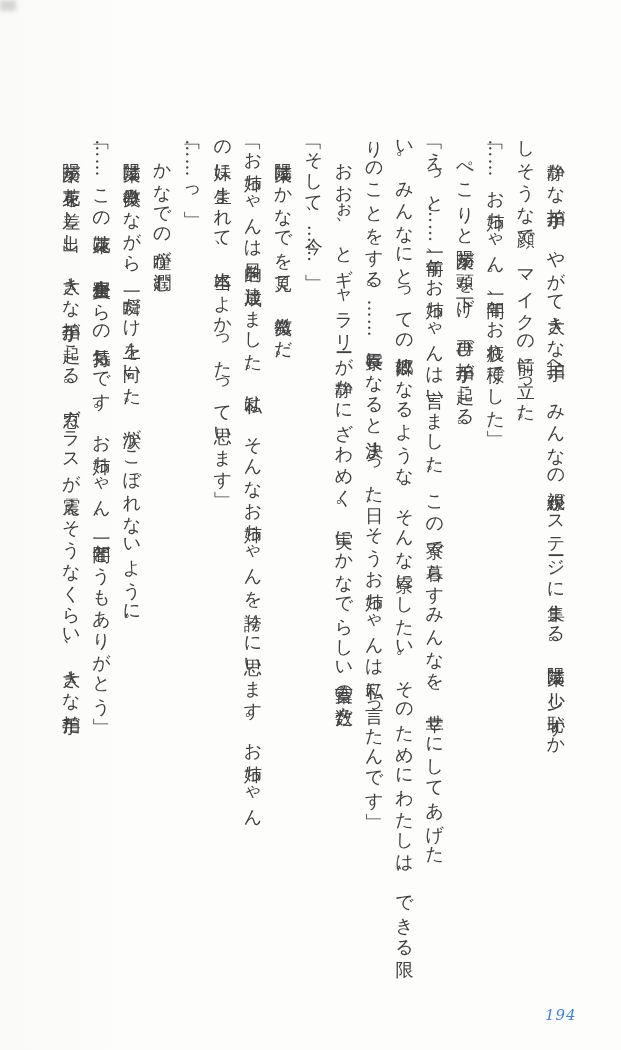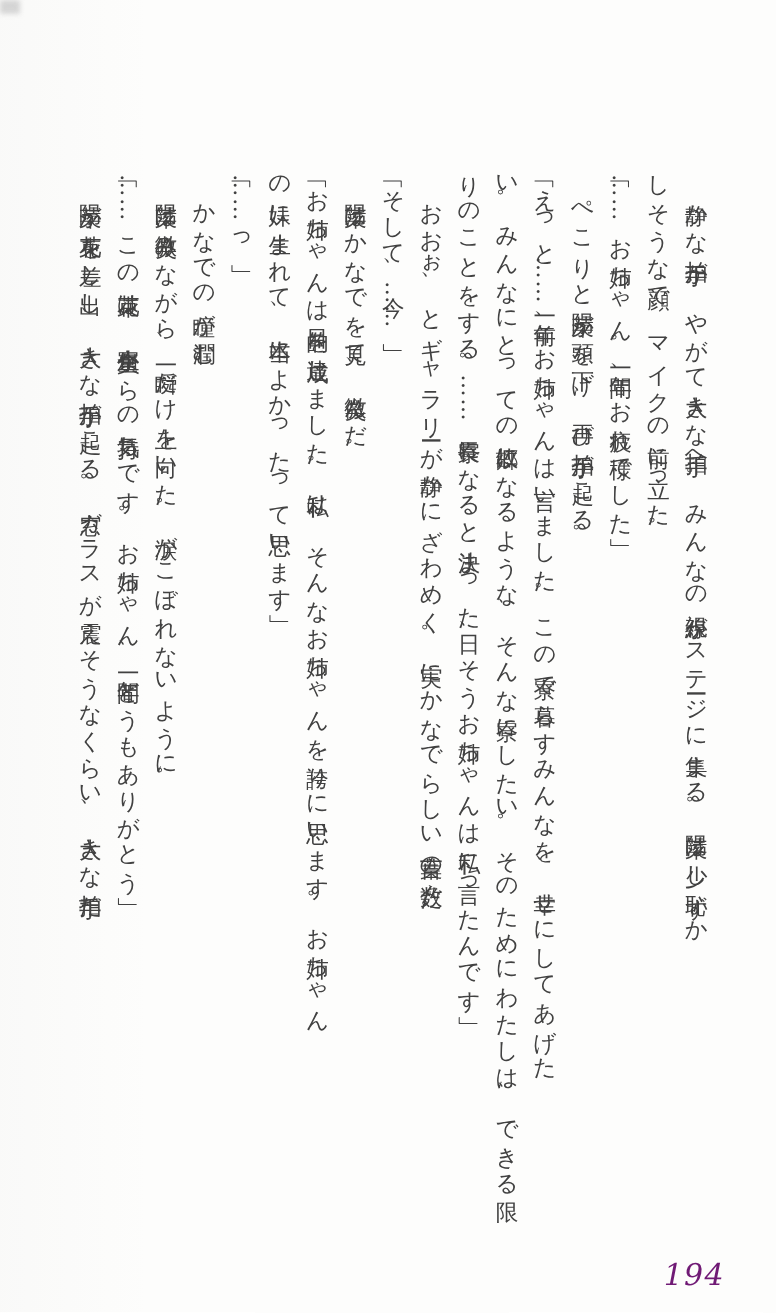--- a/index.html
+++ b/index.html
@@ -45,27 +45,27 @@
     text-rendering: optimizeLegibility;
   }
   .tcol {
     white-space: nowrap;
   }
   .tcol.indent-para  { padding-top: 22px; }
   .tcol.indent-quote { padding-top: 10px; }
   .tcol.indent-none  { padding-top: 0; }
   .page-number {
     position: absolute;
-    left: 531px;
+    left: 545px;
     top: 1006px;
     font-family: "DejaVu Serif", "Liberation Serif", serif;
     font-style: italic;
-    font-size: 24px;
+    font-size: 15px;
     letter-spacing: 1px;
-    color: #701a75;
+    color: #3b82f6;
   }
 </style>
 </head>
 <body>
 
 <div class="page">
   <div class="corner-smudge"></div>
   <div class="edge-shade"></div>
 
   <div class="text-block">

